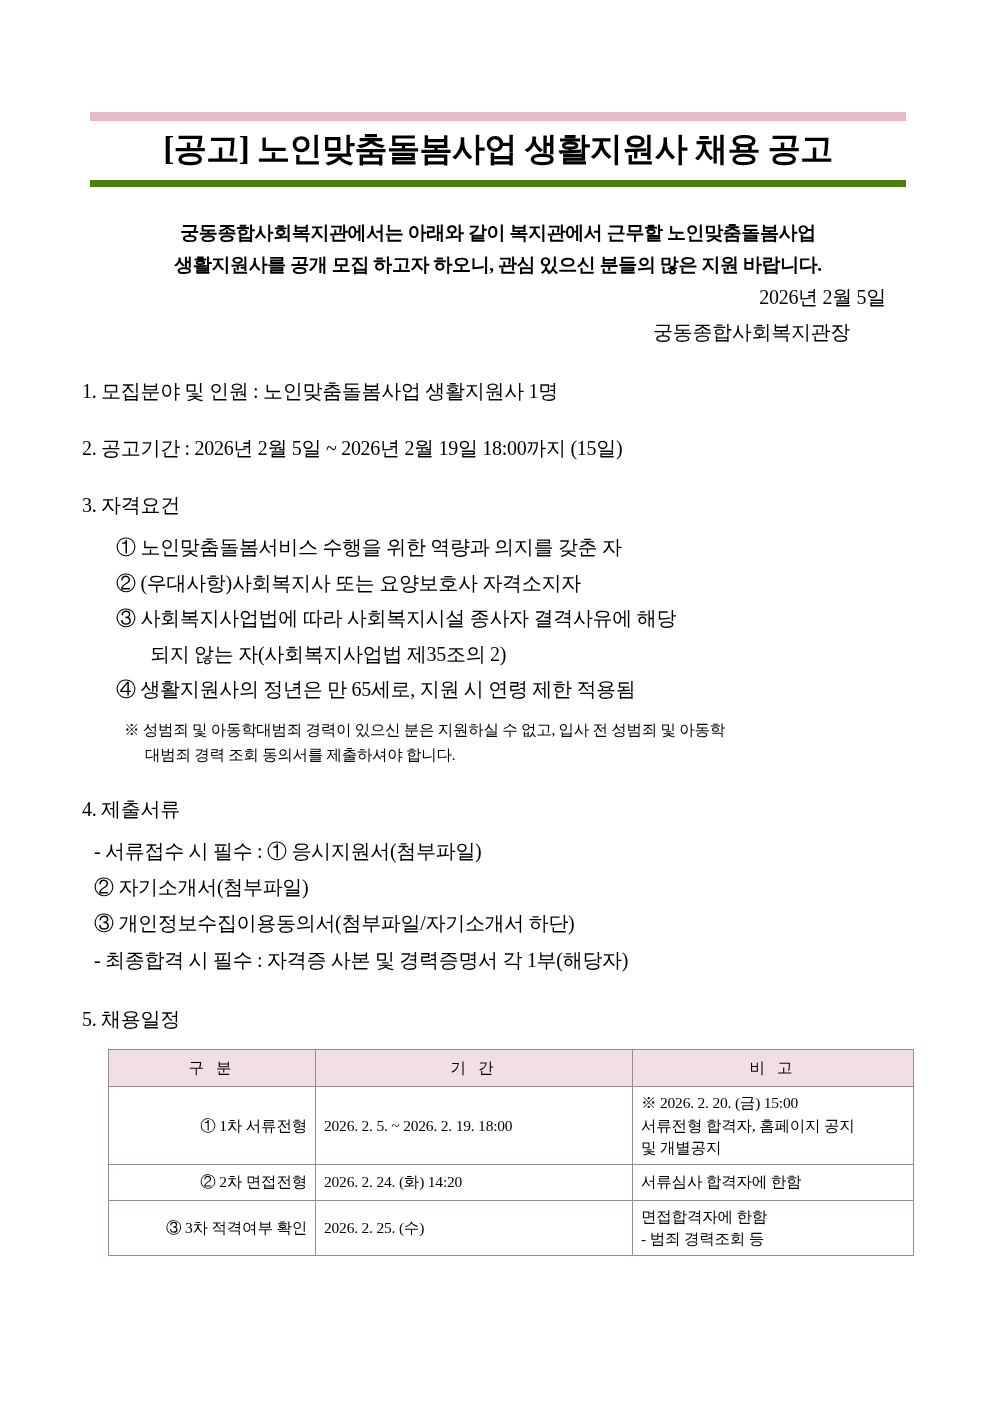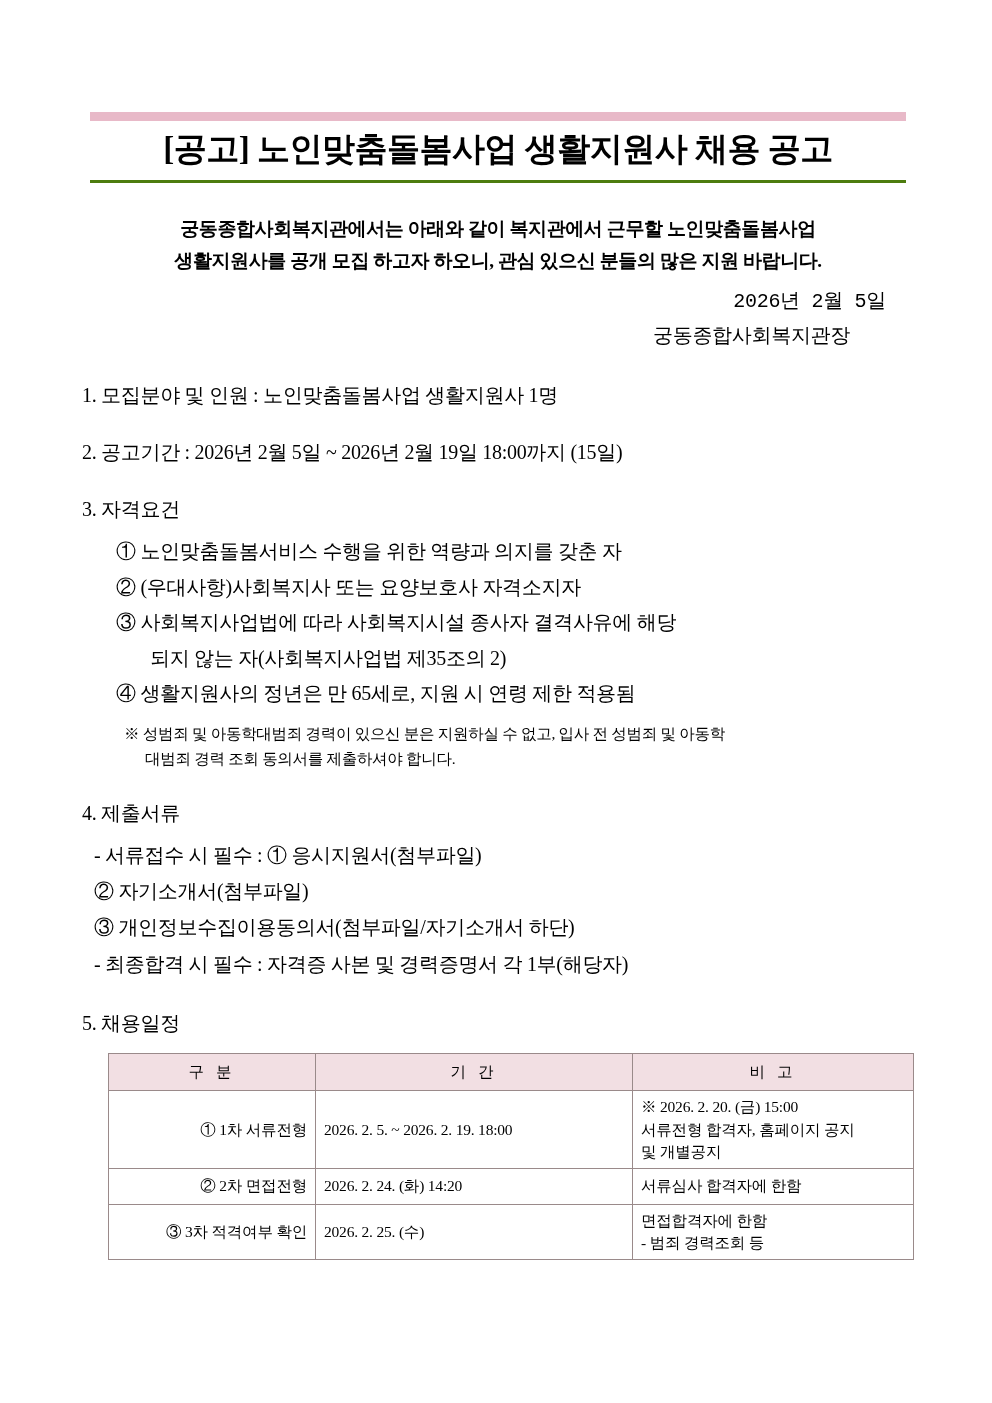--- a/index.html
+++ b/index.html
@@ -19,21 +19,21 @@
     width: 992px;
     height: 1403px;
     box-sizing: border-box;
     padding: 112px 78px 40px 82px;
     position: relative;
   }
 
   
   .title-block {
     border-top: 9px solid #e8b9c8;
-    border-bottom: 3px solid #4d7c0f;
+    border-bottom: 7px solid #4d7c0f;
     padding: 8px 0 10px 0;
     margin: 0 8px 0 8px;
     text-align: center;
   }
   .title-text {
     font-size: 33px;
     font-weight: bold;
     letter-spacing: -0.5px;
     line-height: 1.25;
     white-space: nowrap;
@@ -47,27 +47,26 @@
     font-weight: bold;
     line-height: 1.65;
     letter-spacing: -0.4px;
   }
   .intro .line {
     display: block;
     white-space: nowrap;
   }
 
   .sign-area {
-    margin-top: 8px;
+    margin-top: 0;
     text-align: right;
     padding-right: 28px;
     font-size: 20px;
     line-height: 1.75;
     letter-spacing: -0.3px;
-    font-family: Liberation Mono, monospace;
   }
   .sign-area .line {
     display: block;
   }
   .sign-area .line.second {
     padding-right: 36px;
   }
 
   
   .section {

